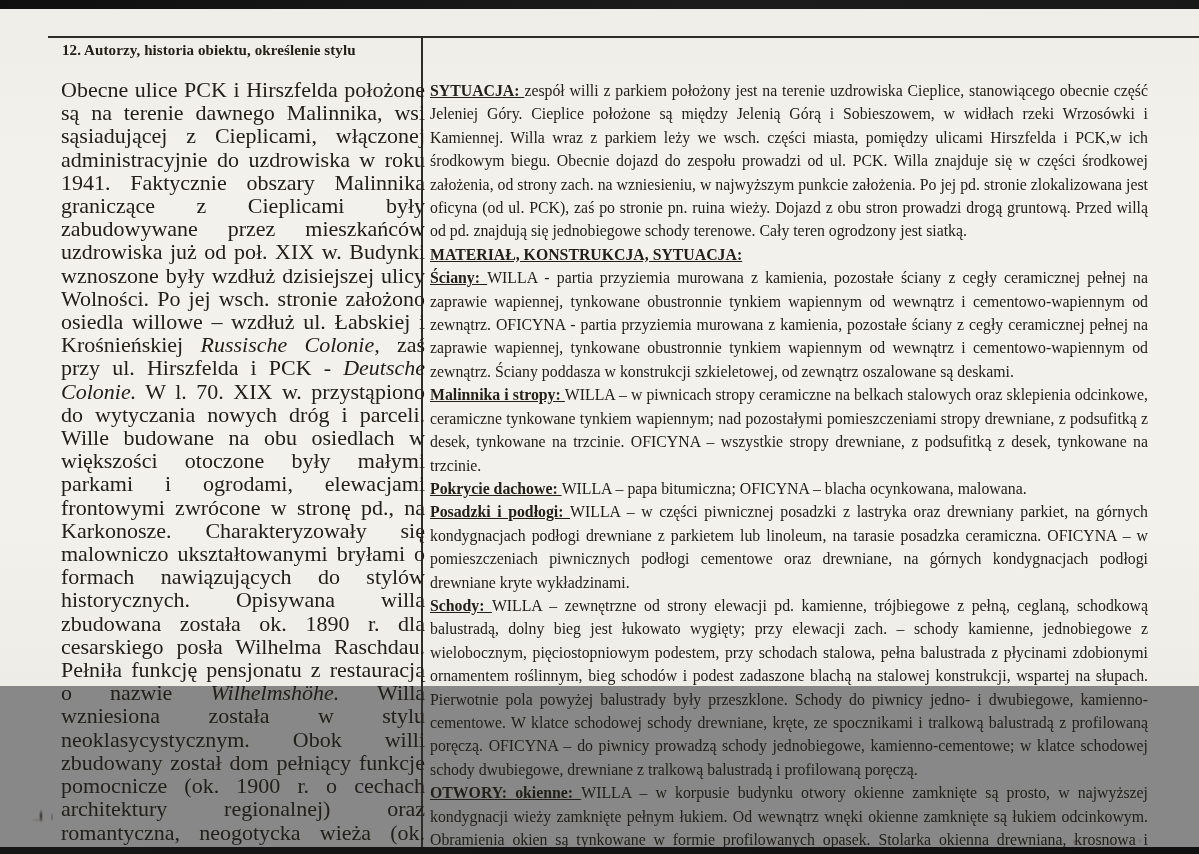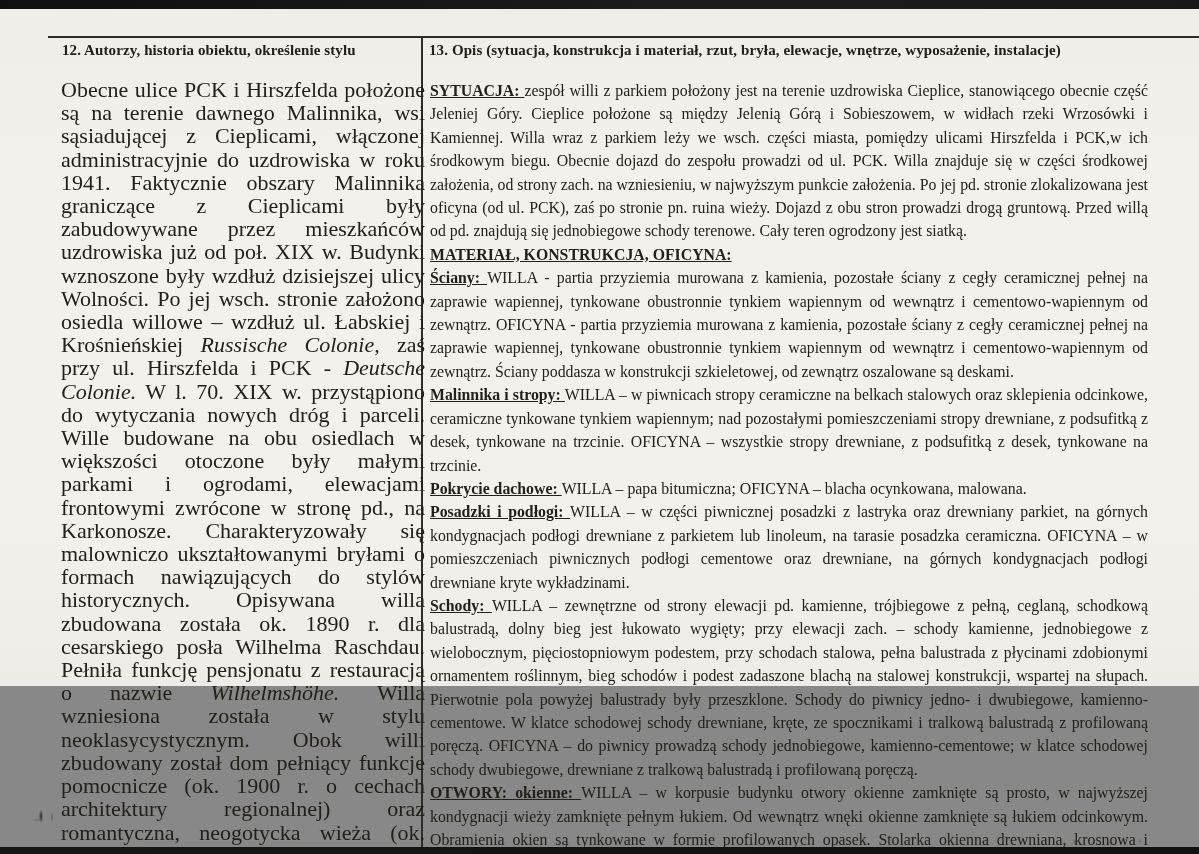--- a/index.html
+++ b/index.html
@@ -77,27 +77,26 @@
 
 <div class="page">
 
   <div class="scan-edge-top"></div>
 
   <div class="top-rule"></div>
   <div class="col-divider"></div>
 
   <div class="header-cell header-left">12. Autorzy, historia obiektu, określenie stylu</div>
 
-  <div class="header-cell header-right">13. Opis (sytuacja, konstrukcja i materiał, rzut, bryła, elewacje, wnętrze, wyposażenie, instalacje)</div>
 
   <div class="left-col"><span class="seg-normal">Obecne ulice PCK i Hirszfelda położone są na terenie dawnego Malinnika, wsi sąsiadującej z Cieplicami, włączonej administracyjnie do uzdrowiska w roku 1941. Faktycznie obszary Malinnika graniczące z Cieplicami były zabudowywane przez mieszkańców uzdrowiska już od poł. XIX w. Budynki wznoszone były wzdłuż dzisiejszej ulicy Wolności. Po jej wsch. stronie założono osiedla willowe – wzdłuż ul. Łabskiej i Krośnieńskiej </span><span class="seg-italic">Russische Colonie,</span><span class="seg-normal"> zaś przy ul. Hirszfelda i PCK - </span><span class="seg-italic">Deutsche Colonie.</span><span class="seg-normal"> W l. 70. XIX w. przystąpiono do wytyczania nowych dróg i parceli. Wille budowane na obu osiedlach w większości otoczone były małymi parkami i ogrodami, elewacjami frontowymi zwrócone w stronę pd., na Karkonosze. Charakteryzowały się malowniczo ukształtowanymi bryłami o formach nawiązujących do stylów historycznych. Opisywana willa zbudowana została ok. 1890 r. dla cesarskiego posła Wilhelma Raschdau. Pełniła funkcję pensjonatu z restauracją o nazwie </span><span class="seg-italic">Wilhelmshöhe.</span><span class="seg-normal"> Willa wzniesiona została w stylu neoklasycystycznym. Obok willi zbudowany został dom pełniący funkcje pomocnicze (ok. 1900 r. o cechach architektury regionalnej) oraz romantyczna, neogotycka wieża (ok. 1890 r.) w malowniczym parku o cechach krajobrazowych. W 1913 r. miało miejsce żwirowanie ulicy, zaś 10 lat później nawierzchnię wybrukowano. Po 1945 r. obiekt przejęty przez państwo, przeznaczony został na placówkę PCK – ośrodek szkoleniowy, biura. Obecnie w oficynie ulokowana została świetlica środowiskowa.</span></div>
 
   <div class="right-col">
       <p><span class="seg-bold">SYTUACJA: </span><span class="seg-normal">zespół willi z parkiem położony jest na terenie uzdrowiska Cieplice, stanowiącego obecnie część Jeleniej Góry. Cieplice położone są między Jelenią Górą i Sobieszowem, w widłach rzeki Wrzosówki i Kamiennej. Willa wraz z parkiem leży we wsch. części miasta, pomiędzy ulicami Hirszfelda i PCK,w ich środkowym biegu. Obecnie dojazd do zespołu prowadzi od ul. PCK. Willa znajduje się w części środkowej założenia, od strony zach. na wzniesieniu, w najwyższym punkcie założenia. Po jej pd. stronie zlokalizowana jest oficyna (od ul. PCK), zaś po stronie pn. ruina wieży. Dojazd z obu stron prowadzi drogą gruntową. Przed willą od pd. znajdują się jednobiegowe schody terenowe. Cały teren ogrodzony jest siatką.</span></p>
-      <p><span class="seg-bold">MATERIAŁ, KONSTRUKCJA, OFICYNA:</span></p>
+      <p><span class="seg-bold">MATERIAŁ, KONSTRUKCJA, SYTUACJA:</span></p>
       <p><span class="seg-bold">Ściany: </span><span class="seg-normal">WILLA - partia przyziemia murowana z kamienia, pozostałe ściany z cegły ceramicznej pełnej na zaprawie wapiennej, tynkowane obustronnie tynkiem wapiennym od wewnątrz i cementowo-wapiennym od zewnątrz. OFICYNA - partia przyziemia murowana z kamienia, pozostałe ściany z cegły ceramicznej pełnej na zaprawie wapiennej, tynkowane obustronnie tynkiem wapiennym od wewnątrz i cementowo-wapiennym od zewnątrz. Ściany poddasza w konstrukcji szkieletowej, od zewnątrz oszalowane są deskami.</span></p>
       <p><span class="seg-bold">Malinnika i stropy: </span><span class="seg-normal">WILLA – w piwnicach stropy ceramiczne na belkach stalowych oraz sklepienia odcinkowe, ceramiczne tynkowane tynkiem wapiennym; nad pozostałymi pomieszczeniami stropy drewniane, z podsufitką z desek, tynkowane na trzcinie. OFICYNA – wszystkie stropy drewniane, z podsufitką z desek, tynkowane na trzcinie.</span></p>
       <p><span class="seg-bold">Pokrycie dachowe: </span><span class="seg-normal">WILLA – papa bitumiczna; OFICYNA – blacha ocynkowana, malowana.</span></p>
       <p><span class="seg-bold">Posadzki i podłogi: </span><span class="seg-normal">WILLA – w części piwnicznej posadzki z lastryka oraz drewniany parkiet, na górnych kondygnacjach podłogi drewniane z parkietem lub linoleum, na tarasie posadzka ceramiczna. OFICYNA – w pomieszczeniach piwnicznych podłogi cementowe oraz drewniane, na górnych kondygnacjach podłogi drewniane kryte wykładzinami.</span></p>
       <p><span class="seg-bold">Schody: </span><span class="seg-normal">WILLA – zewnętrzne od strony elewacji pd. kamienne, trójbiegowe z pełną, ceglaną, schodkową balustradą, dolny bieg jest łukowato wygięty; przy elewacji zach. – schody kamienne, jednobiegowe z wielobocznym, pięciostopniowym podestem, przy schodach stalowa, pełna balustrada z płycinami zdobionymi ornamentem roślinnym, bieg schodów i podest zadaszone blachą na stalowej konstrukcji, wspartej na słupach. Pierwotnie pola powyżej balustrady były przeszklone. Schody do piwnicy jedno- i dwubiegowe, kamienno-cementowe. W klatce schodowej schody drewniane, kręte, ze spocznikami i tralkową balustradą z profilowaną poręczą. OFICYNA – do piwnicy prowadzą schody jednobiegowe, kamienno-cementowe; w klatce schodowej schody dwubiegowe, drewniane z tralkową balustradą i profilowaną poręczą.</span></p>
       <p><span class="seg-bold">OTWORY: okienne: </span><span class="seg-normal">WILLA – w korpusie budynku otwory okienne zamknięte są prosto, w najwyższej kondygnacji wieży zamknięte pełnym łukiem. Od wewnątrz wnęki okienne zamknięte są łukiem odcinkowym. Obramienia okien są tynkowane w formie profilowanych opasek. Stolarka okienna drewniana, krosnowa i skrzynkowa. OFICYNA – otwory okienne podpiwniczenia i dolnej kondygnacji zamknięte są łukiem odcinkowym, w podpiwniczeniu obramienia okien tynkowane, wyżej ceramiczne. W poddaszu otwory okienne zamknięte prosto, obramienia okien w formie drewnianych, ozdobnych opasek. Otwory okienne w połaci dachu w kształcie leżącej elipsy, obramienia drewniane. Stolarka okienna drewniana, krosnowa i skrzynkowa.</span></p>
     </div>
 
   <div class="smudge smudge-1"></div>
   <div class="smudge smudge-2"></div>

